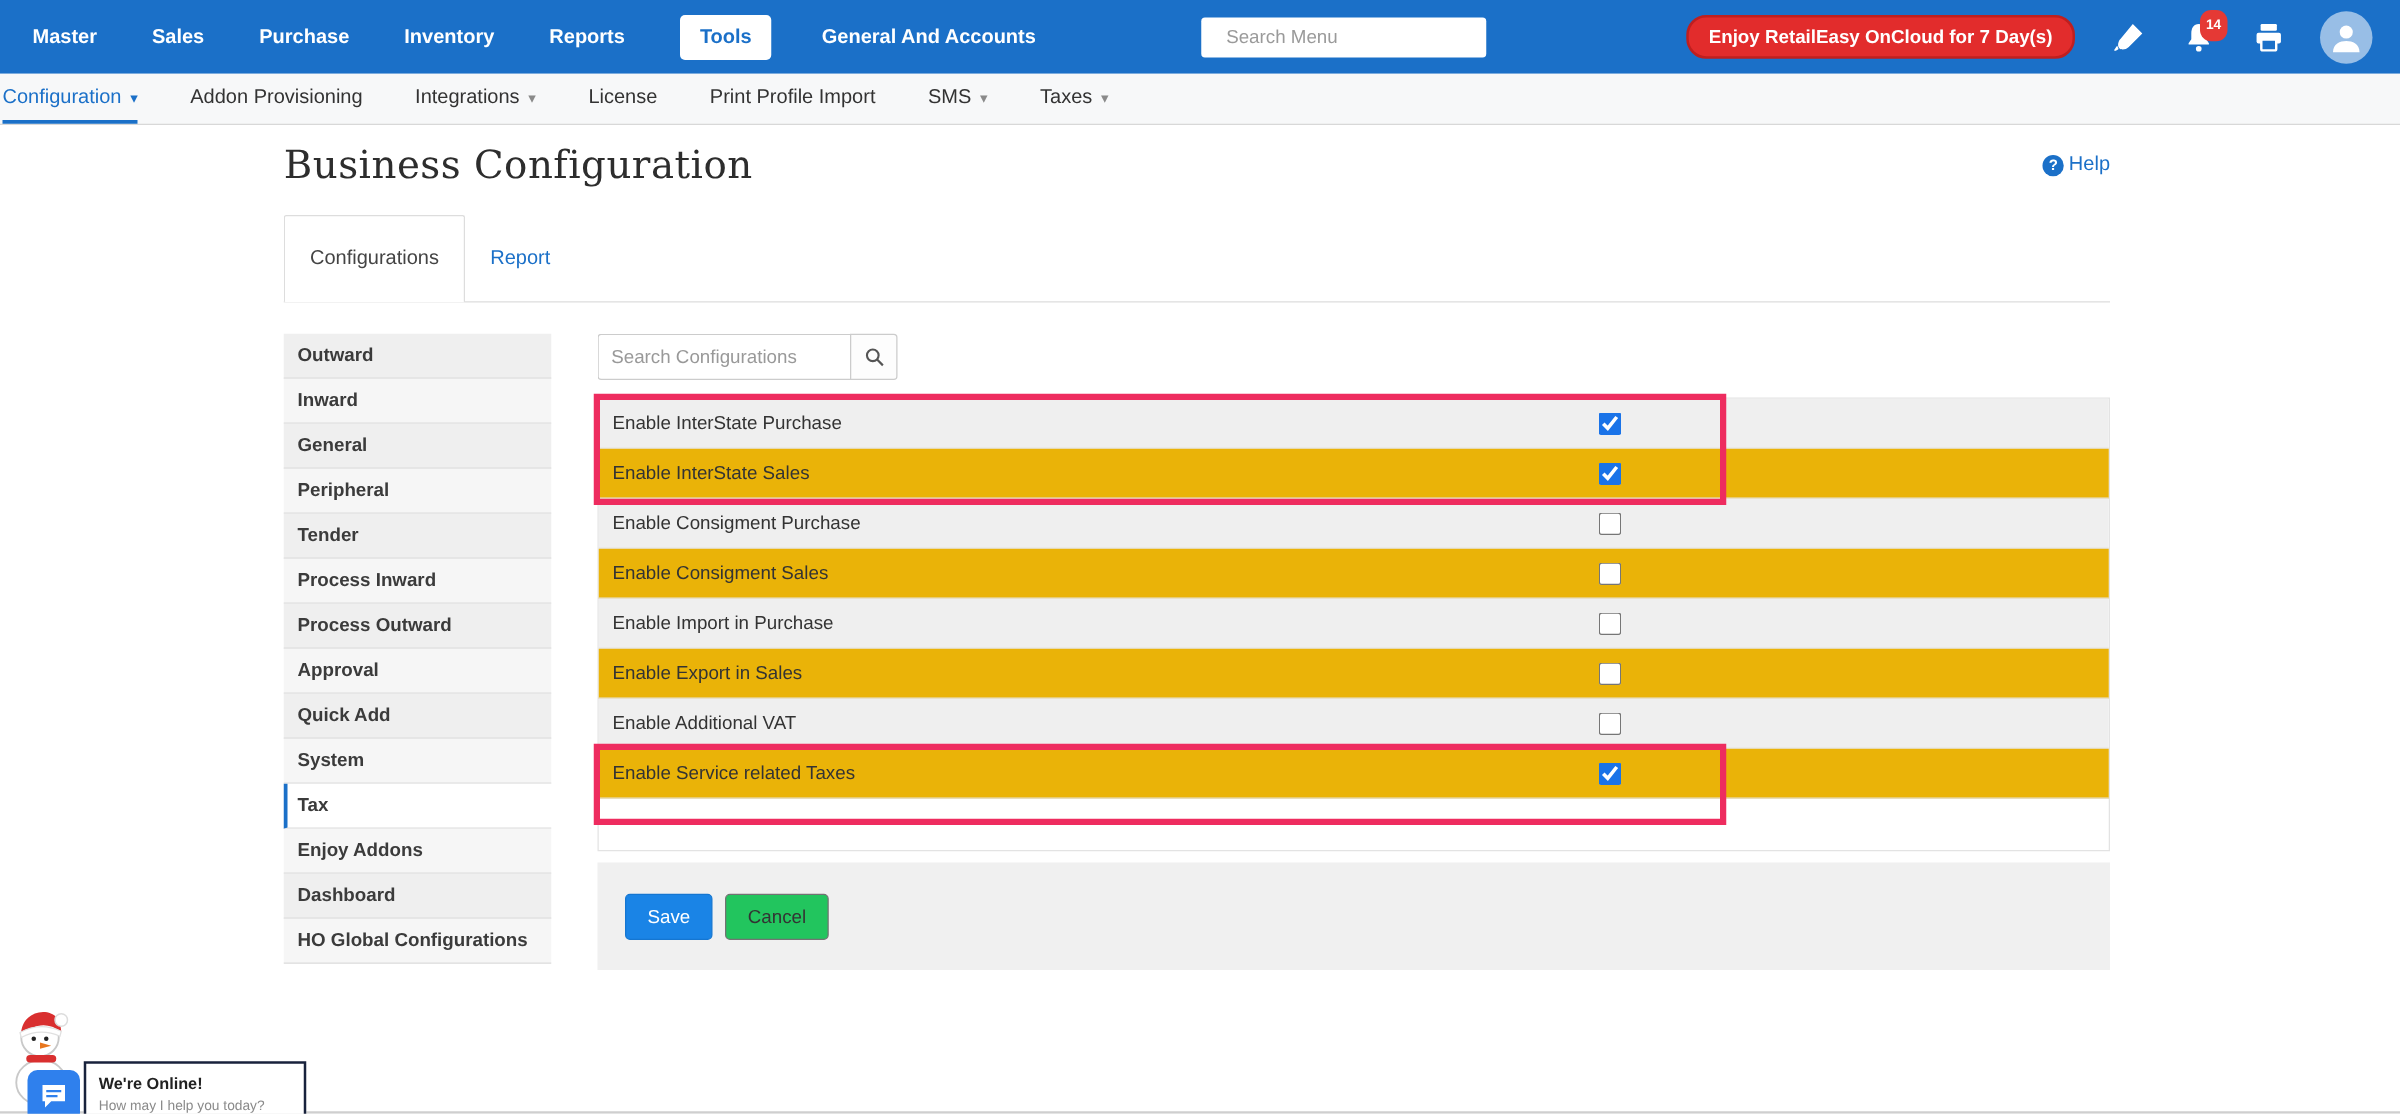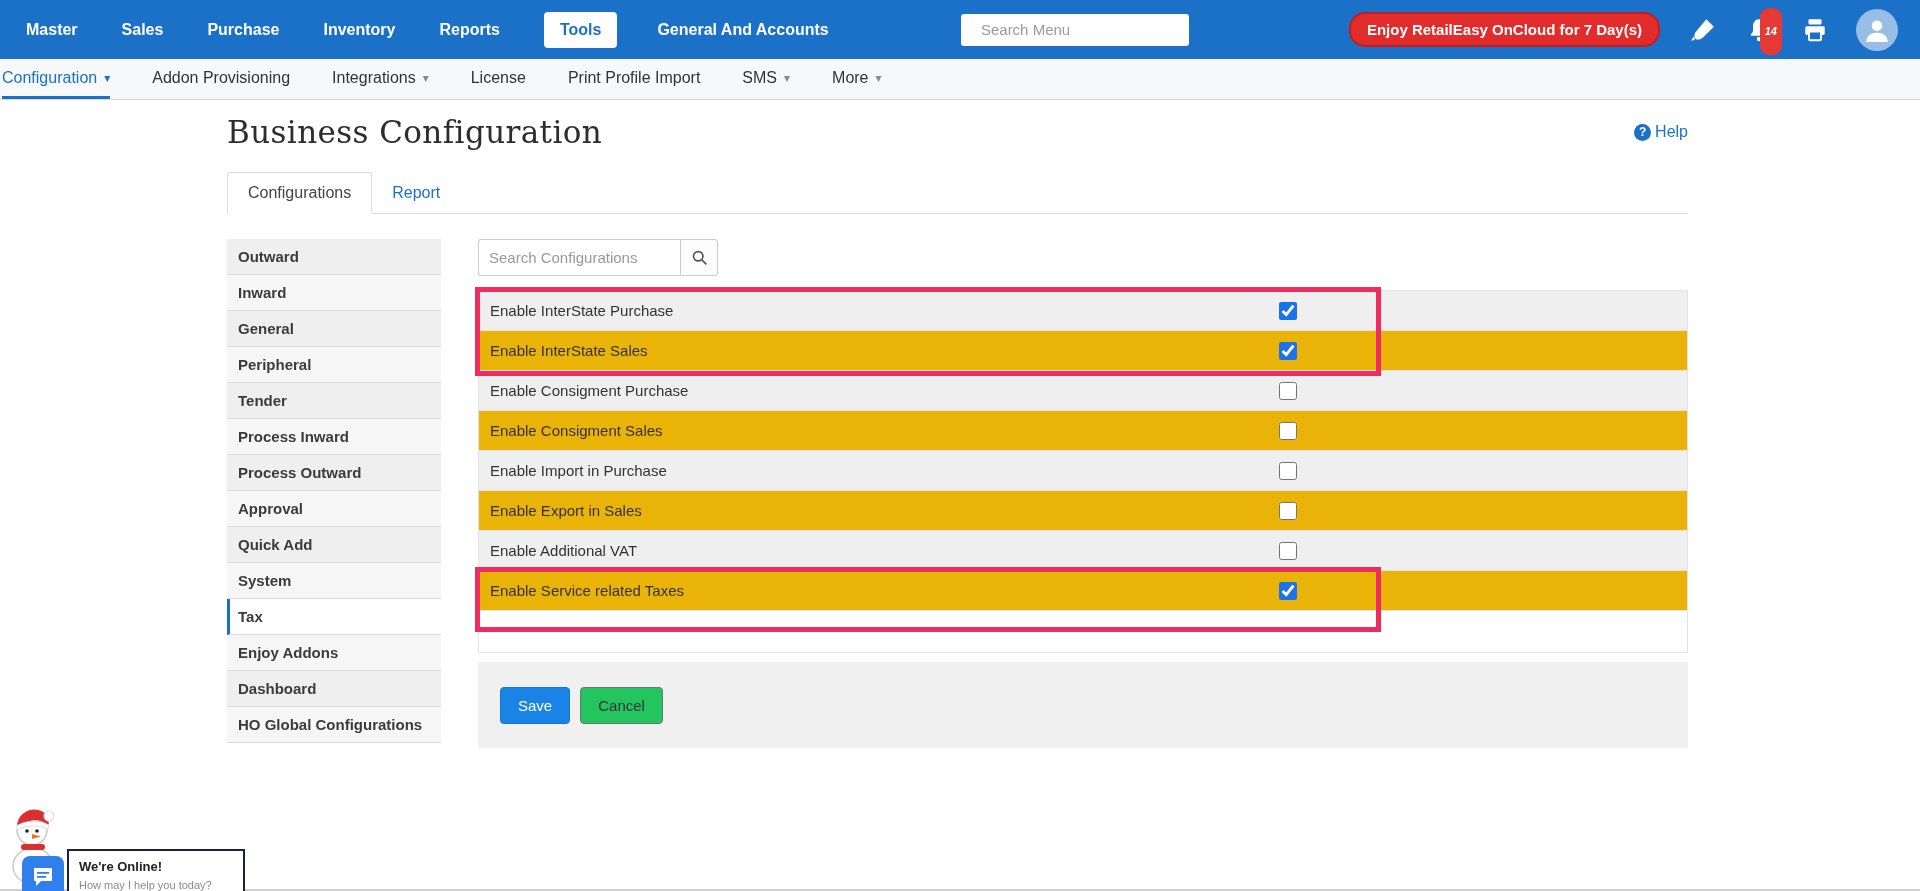--- a/index.html
+++ b/index.html
@@ -11,39 +11,39 @@
 
   
   .topnav { height:59px; background:#1b70c8; display:flex; align-items:center; padding:0 22px 0 26px; }
   .topnav-items { display:flex; align-items:center; }
   .nav-item { color:#fff; font-weight:700; font-size:16px; margin-right:44px; white-space:nowrap; cursor:pointer; }
   .nav-item.active { background:#fff; color:#1b70c8; padding:9px 16px; border-radius:4px; margin-right:40px; }
   .menu-search { margin-left:auto; width:228px; height:32px; border:none; border-radius:3px; padding:0 20px; font-size:15px; color:#333; outline:none; font-family:"Liberation Sans",sans-serif; }
   .menu-search::placeholder { color:#9a9a9a; }
   .promo-pill { margin-left:160px; background:#e22c2c; border:2px solid #bf1f1f; color:#fff; font-weight:700; font-size:15px; padding:7px 16px; border-radius:16px; white-space:nowrap; cursor:pointer; }
   .top-icon { margin-left:30px; position:relative; cursor:pointer; display:flex; align-items:center; }
-  .badge { position:absolute; top:-9px; right:-10px; background:#e53935; color:#fff; font-size:11px; font-weight:700; border-radius:9px; padding:17px 5px; line-height:13px;font-style:italic; }
+  .badge { position:absolute; top:-9px; right:-10px; background:#e53935; color:#fff; font-size:11px; font-weight:700; border-radius:9px; padding:6px 5px; line-height:13px; }
   .avatar { margin-left:28px; width:42px; height:42px; border-radius:50%; background:rgba(255,255,255,0.55); display:flex; align-items:center; justify-content:center; cursor:pointer; }
 
   
   .subnav { height:41px; background:#f7f8f9; border-bottom:1px solid #d8d8d8; display:flex; align-items:stretch; padding-left:2px; }
   .subnav-item { display:flex; align-items:center; gap:7px; margin-right:42px; font-size:16px; color:#333; cursor:pointer; border-bottom:3px solid transparent; white-space:nowrap; }
   .subnav-item.active { color:#1b70c8; border-bottom-color:#1b70c8; }
   .caret { font-size:12px; color:#8a8a8a; }
   .subnav-item.active .caret { color:#1b70c8; }
 
   
   .page { position:absolute; left:227px; top:100px; width:1461px; }
   .page-header { display:flex; justify-content:space-between; align-items:center; margin-top:14px; }
   .page-title { font-family:"DejaVu Serif", serif; font-size:31px; font-weight:500; color:#2d2d2d; letter-spacing:0.4px; }
   .help-link { display:flex; align-items:center; gap:4px; color:#1b70c8; font-size:16px; cursor:pointer; }
   .qmark { width:17px; height:17px; border-radius:50%; background:#1b70c8; color:#fff; font-size:12px; font-weight:700; display:flex; align-items:center; justify-content:center; }
 
   .tabs { margin-top:22px; border-bottom:1px solid #ddd; display:flex; align-items:flex-end; }
-  .tab { padding:11px 20px; font-size:16px; cursor:pointer; color:#444; }
+  .tab { padding:25px 20px; font-size:16px; cursor:pointer; color:#444; }
   .tab.active { background:#fff; border:1px solid #ddd; border-bottom:1px solid #fff; margin-bottom:-1px; border-radius:2px 2px 0 0; }
   .tab.report { color:#1b70c8; }
 
   .layout { display:flex; margin-top:25px; }
 
   
   .side-menu { width:214px; flex-shrink:0; }
   .side-item { height:36px; line-height:35px; padding-left:11px; background:#efefef; border-bottom:1px solid #dcdcdc; font-size:15px; font-weight:700; color:#3b3b3b; cursor:pointer; white-space:nowrap; overflow:hidden; }
   .side-item:nth-child(even) { background:#f6f6f6; }
   .side-item.active { background:#fff; border-left:3px solid #1b70c8; padding-left:8px; }
@@ -137,21 +137,21 @@
     <span>License</span>
   </span>
   <span class="subnav-item">
     <span>Print Profile Import</span>
   </span>
   <span class="subnav-item">
     <span>SMS</span>
     <span class="caret">▾</span>
   </span>
   <span class="subnav-item">
-    <span>More</span>
+    <span>Taxes</span>
     <span class="caret">▾</span>
   </span>
 </nav>
 
 <div class="page">
   <div class="page-header">
     <h1 class="page-title">Business Configuration</h1>
     <span class="help-link">
       <span class="qmark">?</span>
       <span>Help</span>

